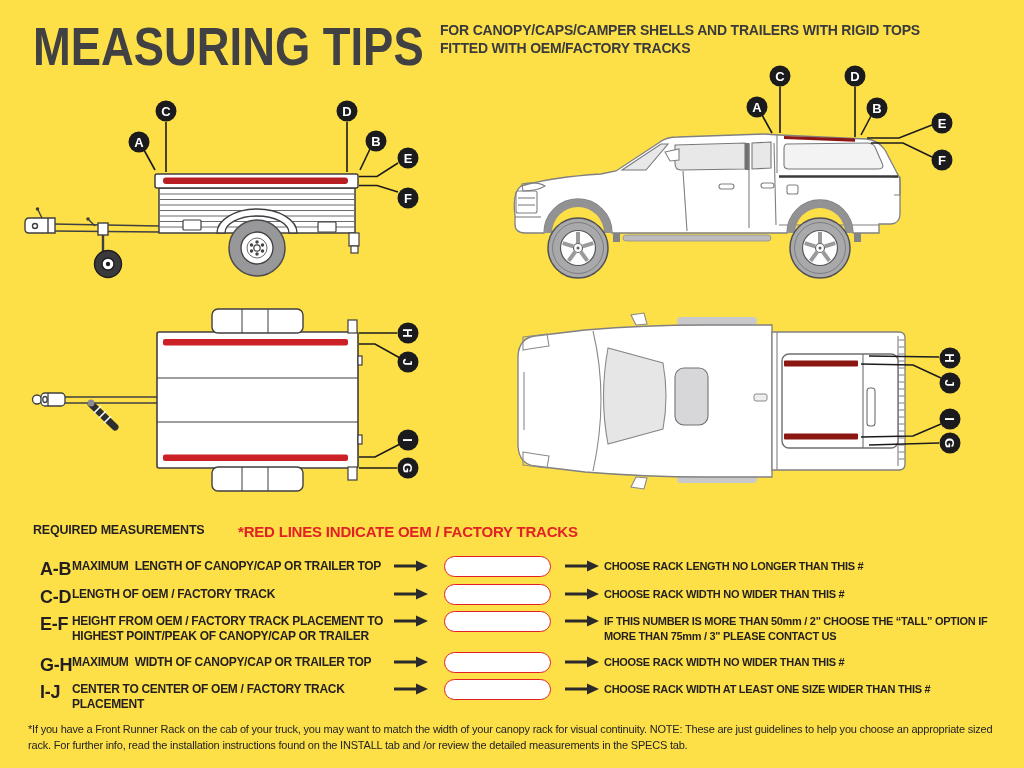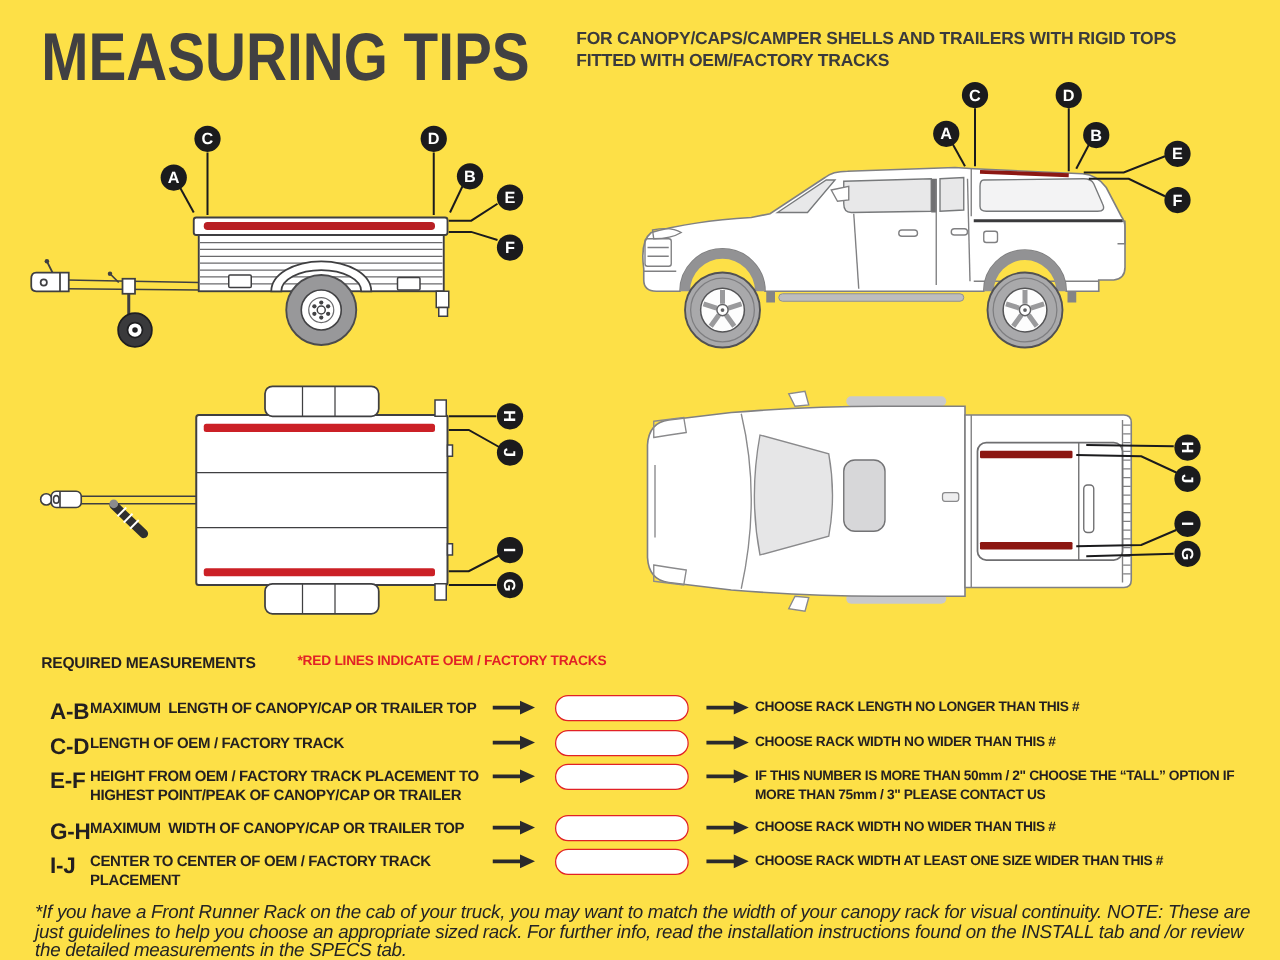--- a/index.html
+++ b/index.html
@@ -3,43 +3,43 @@
 <meta charset="utf-8">
 <style>
   html,body{margin:0;padding:0;background:#fff;}
   #page{position:relative;width:1024px;height:768px;background:#fde047;overflow:hidden;
         font-family:"Liberation Sans","DejaVu Sans",sans-serif;color:#231f20;}
   .abs{position:absolute;}
   .title{font-size:54px;font-weight:800;color:#414042;letter-spacing:0px;
          transform:scaleX(0.84);transform-origin:0 0;white-space:nowrap;}
   .subtitle{font-size:14px;font-weight:700;color:#3a3a3c;letter-spacing:-0.2px;line-height:17.5px;white-space:nowrap;}
   .legend-label{font-size:12.5px;font-weight:700;letter-spacing:-0.2px;color:#231f20;white-space:nowrap;}
-  .legend-red{font-size:11px;font-weight:700;letter-spacing:-0.2px;color:#e12126;white-space:nowrap;padding-left:48px;}
+  .legend-red{font-size:15px;font-weight:700;letter-spacing:-0.2px;color:#e12126;white-space:nowrap;padding-left:48px;}
   .row{position:absolute;left:0;width:1024px;height:36px;}
   .range{position:absolute;left:40px;top:3px;font-size:18px;font-weight:700;letter-spacing:-0.2px;}
   .desc{position:absolute;left:72px;top:3px;width:345px;font-size:12px;font-weight:700;
         letter-spacing:-0.3px;line-height:14.5px;white-space:pre-wrap;}
   .outcome{position:absolute;left:604px;top:3px;width:402px;font-size:11px;font-weight:700;
         letter-spacing:-0.3px;line-height:14.5px;}
   .pill{position:absolute;left:444px;top:0px;width:105px;height:19px;border:1.6px solid #e12126;border-radius:11px;background:#fff;}
   .ar1{position:absolute;left:394px;top:4px;}
   .ar2{position:absolute;left:565px;top:4px;}
-  .footnote{font-size:15px;font-weight:400;color:#232325;letter-spacing:-0.2px;line-height:15.5px;width:990px;font-style:italic;}
+  .footnote{font-size:11px;font-weight:400;color:#232325;letter-spacing:-0.2px;line-height:15.5px;width:990px;}
   svg{display:block;}
   .co-line{stroke:#1b1b1d;stroke-width:1.6;fill:none;}
   .co-circle{fill:#1b1b1d;}
   .co-letter{font-family:"Liberation Sans","DejaVu Sans",sans-serif;font-size:13px;font-weight:700;fill:#ffffff;text-anchor:middle;}
 </style>
 </head>
 <body>
 
 <div id="page">
 
   <div class="abs title" style="left:33px;top:15px;">MEASURING TIPS</div>
-  <div class="abs" style="left:461px;top:22px;">
+  <div class="abs" style="left:440px;top:22px;">
     <div class="subtitle">FOR CANOPY/CAPS/CAMPER SHELLS AND TRAILERS WITH RIGID TOPS</div>
     <div class="subtitle">FITTED WITH OEM/FACTORY TRACKS</div>
   </div>
 
   <svg class="abs" style="left:15px;top:80px;" width="420" height="230" viewBox="0 0 420 230">
     <g stroke="#3f3f41" stroke-width="1.4" fill="none">
 
       <line x1="144" y1="146" x2="38" y2="144"></line>
       <line x1="144" y1="152" x2="38" y2="151"></line>
     </g>

